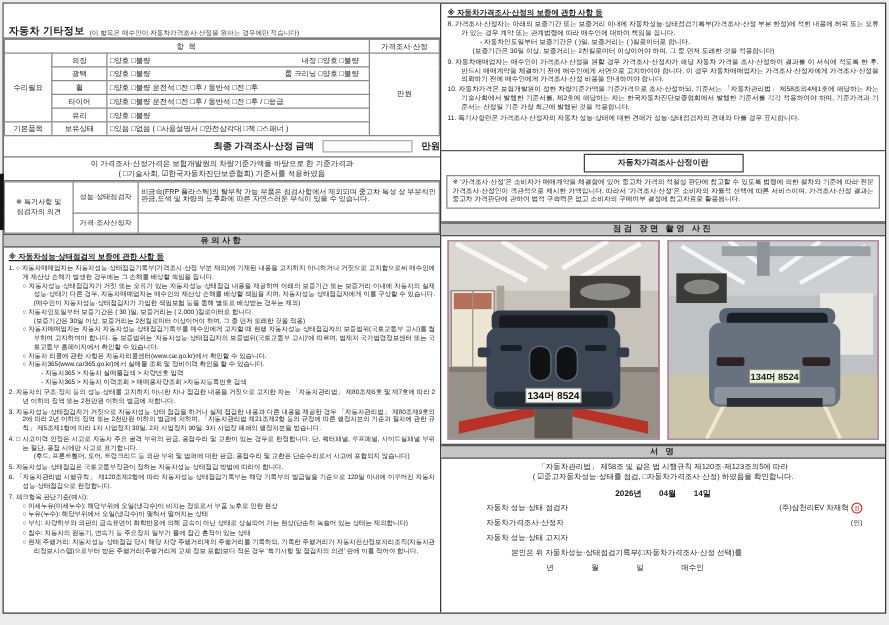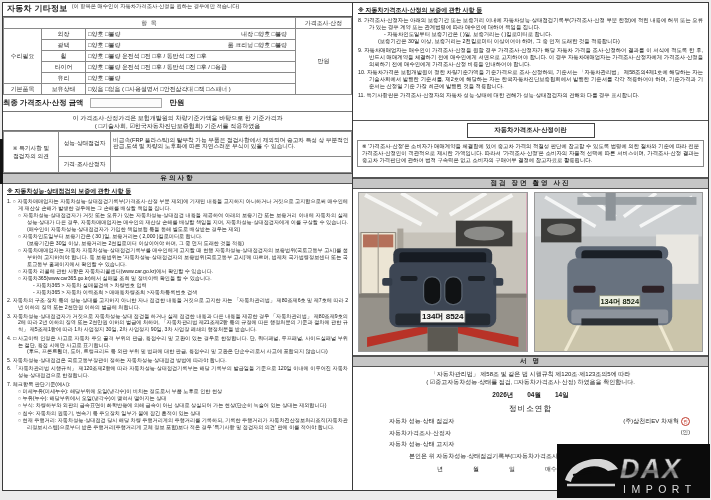--- a/index.html
+++ b/index.html
@@ -4,31 +4,31 @@
 <style>
   * { margin:0; padding:0; box-sizing:border-box; }
   body { font-family:"Liberation Sans","DejaVu Sans",sans-serif; background:#e9e9e9; }
   .page { position:relative; width:711px; height:500px; background:#ececec; overflow:hidden; }
   .doc { position:absolute; left:2px; top:2px; width:707px; height:489px; background:#fff;
          border:1.5px solid #3a3a3a; display:flex; color:#1b1b1b; }
   .col-left { width:350px; border-right:1.3px solid #3a3a3a; display:flex; flex-direction:column; }
   .col-right { flex:1; display:flex; flex-direction:column; position:relative; }
 
   
-  .t-title { height:14px; border-bottom:1px solid #555; display:flex; align-items:flex-start; padding:0 4px; gap:4px; background:#fff; }
+  .t-title { height:28px; border-bottom:1px solid #555; display:flex; align-items:flex-end; padding:0 4px; gap:4px; background:#fff; }
   .t-title-main { font-size:8px; font-weight:bold; letter-spacing:.3px; }
   .t-title-note { font-size:5.3px; color:#333; }
   table.grid { border-collapse:collapse; width:100%; table-layout:fixed; }
   table.grid td { border:0.6px solid #8a8a8a; font-size:5.9px; height:11px; padding:0 2px; white-space:nowrap; overflow:hidden; }
   td.hc { text-align:center; font-size:6.3px; letter-spacing:1px; }
   td.gl { text-align:center; font-size:6.1px; }
   td.price-cell { text-align:center; font-size:6.3px; }
   .cellflex { display:flex; justify-content:space-between; padding-right:6px; }
   
-  .final-row { height:17px; border-bottom:0.8px solid #777; display:flex; align-items:center; justify-content:flex-start; gap:7px; font-size:7.4px; font-weight:bold; }
+  .final-row { height:17px; border-bottom:0.8px solid #777; display:flex; align-items:center; justify-content:flex-end; gap:7px; font-size:7.4px; font-weight:bold; }
   .final-input { width:72px; height:10px; border:0.7px solid #aaa; background:#fcfcfc; }
   .basis { height:19px; border-bottom:0.8px solid #777; text-align:center; font-size:6px; line-height:8.6px; padding-top:1.5px; }
   
   table.remark { border-collapse:collapse; width:100%; table-layout:fixed; }
   table.remark td { border:0.6px solid #8a8a8a; font-size:5.7px; padding:1px 2px; vertical-align:middle; }
   .rlabel { text-align:center; line-height:8px; font-size:5.9px; }
   .rsub { text-align:center; font-size:5.7px; }
   .rtext { font-size:4.6px; line-height:5.6px; color:#222; white-space:normal; }
   
   .bar { height:11px; background:#c6c6c6; border-top:0.8px solid #555; border-bottom:0.8px solid #555;
@@ -296,21 +296,20 @@
       <div class="bar">서      명</div>
 
       <div class="sign-box">
         <div class="sign-line">「자동차관리법」 제58조 및 같은 법 시행규칙 제120조·제123조의5에 따라</div>
         <div class="sign-line">( ☑중고자동차성능·상태를 점검, □자동차가격조사·산정) 하였음을 확인합니다.</div>
         <div class="sign-date">
           <span>2026년</span>
           <span>04월</span>
           <span>14일</span>
         </div>
-        <div class="sign-org">정비소연합</div>
 
         <div class="sign-row">
           <span>자동차 성능·상태 점검자</span>
           <span class="val">
             <span>(주)삼천리EV 차재혁</span>
             <span class="stamp">인</span>
           </span>
         </div>
         <div class="sign-row">
           <span>자동차가격조사·산정자</span>
@@ -326,33 +325,13 @@
         <div class="ymd">
           <span>년</span>
           <span>월</span>
           <span>일</span>
           <span>매수인</span>
         </div>
       </div>
     </div>
   </div>
 
-  <div class="dax">
-    <svg viewBox="0 0 153 54">
-      <defs>
-        <linearGradient id="chrome" x1="0" y1="0" x2="0" y2="1">
-          <stop offset="0" stop-color="#fafafa"></stop>
-          <stop offset="0.45" stop-color="#bdbdbd"></stop>
-          <stop offset="0.58" stop-color="#6e6e6e"></stop>
-          <stop offset="1" stop-color="#e8e8e8"></stop>
-        </linearGradient>
-      </defs>
-      <rect width="153" height="54" fill="#0b0b0b"></rect>
-      <g>
-        <path d="M8 36 C12 22 26 14 44 15 C52 16 58 20 61 25 L51 27 C44 21 32 21 24 26 C18 30 15 33 14 38 Z" fill="#d6d6d6"></path>
-        <path d="M10 41 L58 41" stroke="#cfcfcf" stroke-width="2.4"></path>
-        <path d="M16 31 L34 28" stroke="#0b0b0b" stroke-width="2"></path>
-      </g>
-      <text x="63" y="34" font-size="27" font-weight="bold" font-style="italic" letter-spacing="1.5" fill="url(#chrome)" stroke="#4a4a4a" stroke-width="0.5" font-family="Liberation Sans, sans-serif">DAX</text>
-      <text x="66" y="49" font-size="10.5" letter-spacing="5.5" fill="#dcdcdc" font-family="Liberation Sans, sans-serif">IMPORT</text>
-    </svg>
-  </div>
 </div>
 
 </body></html>

